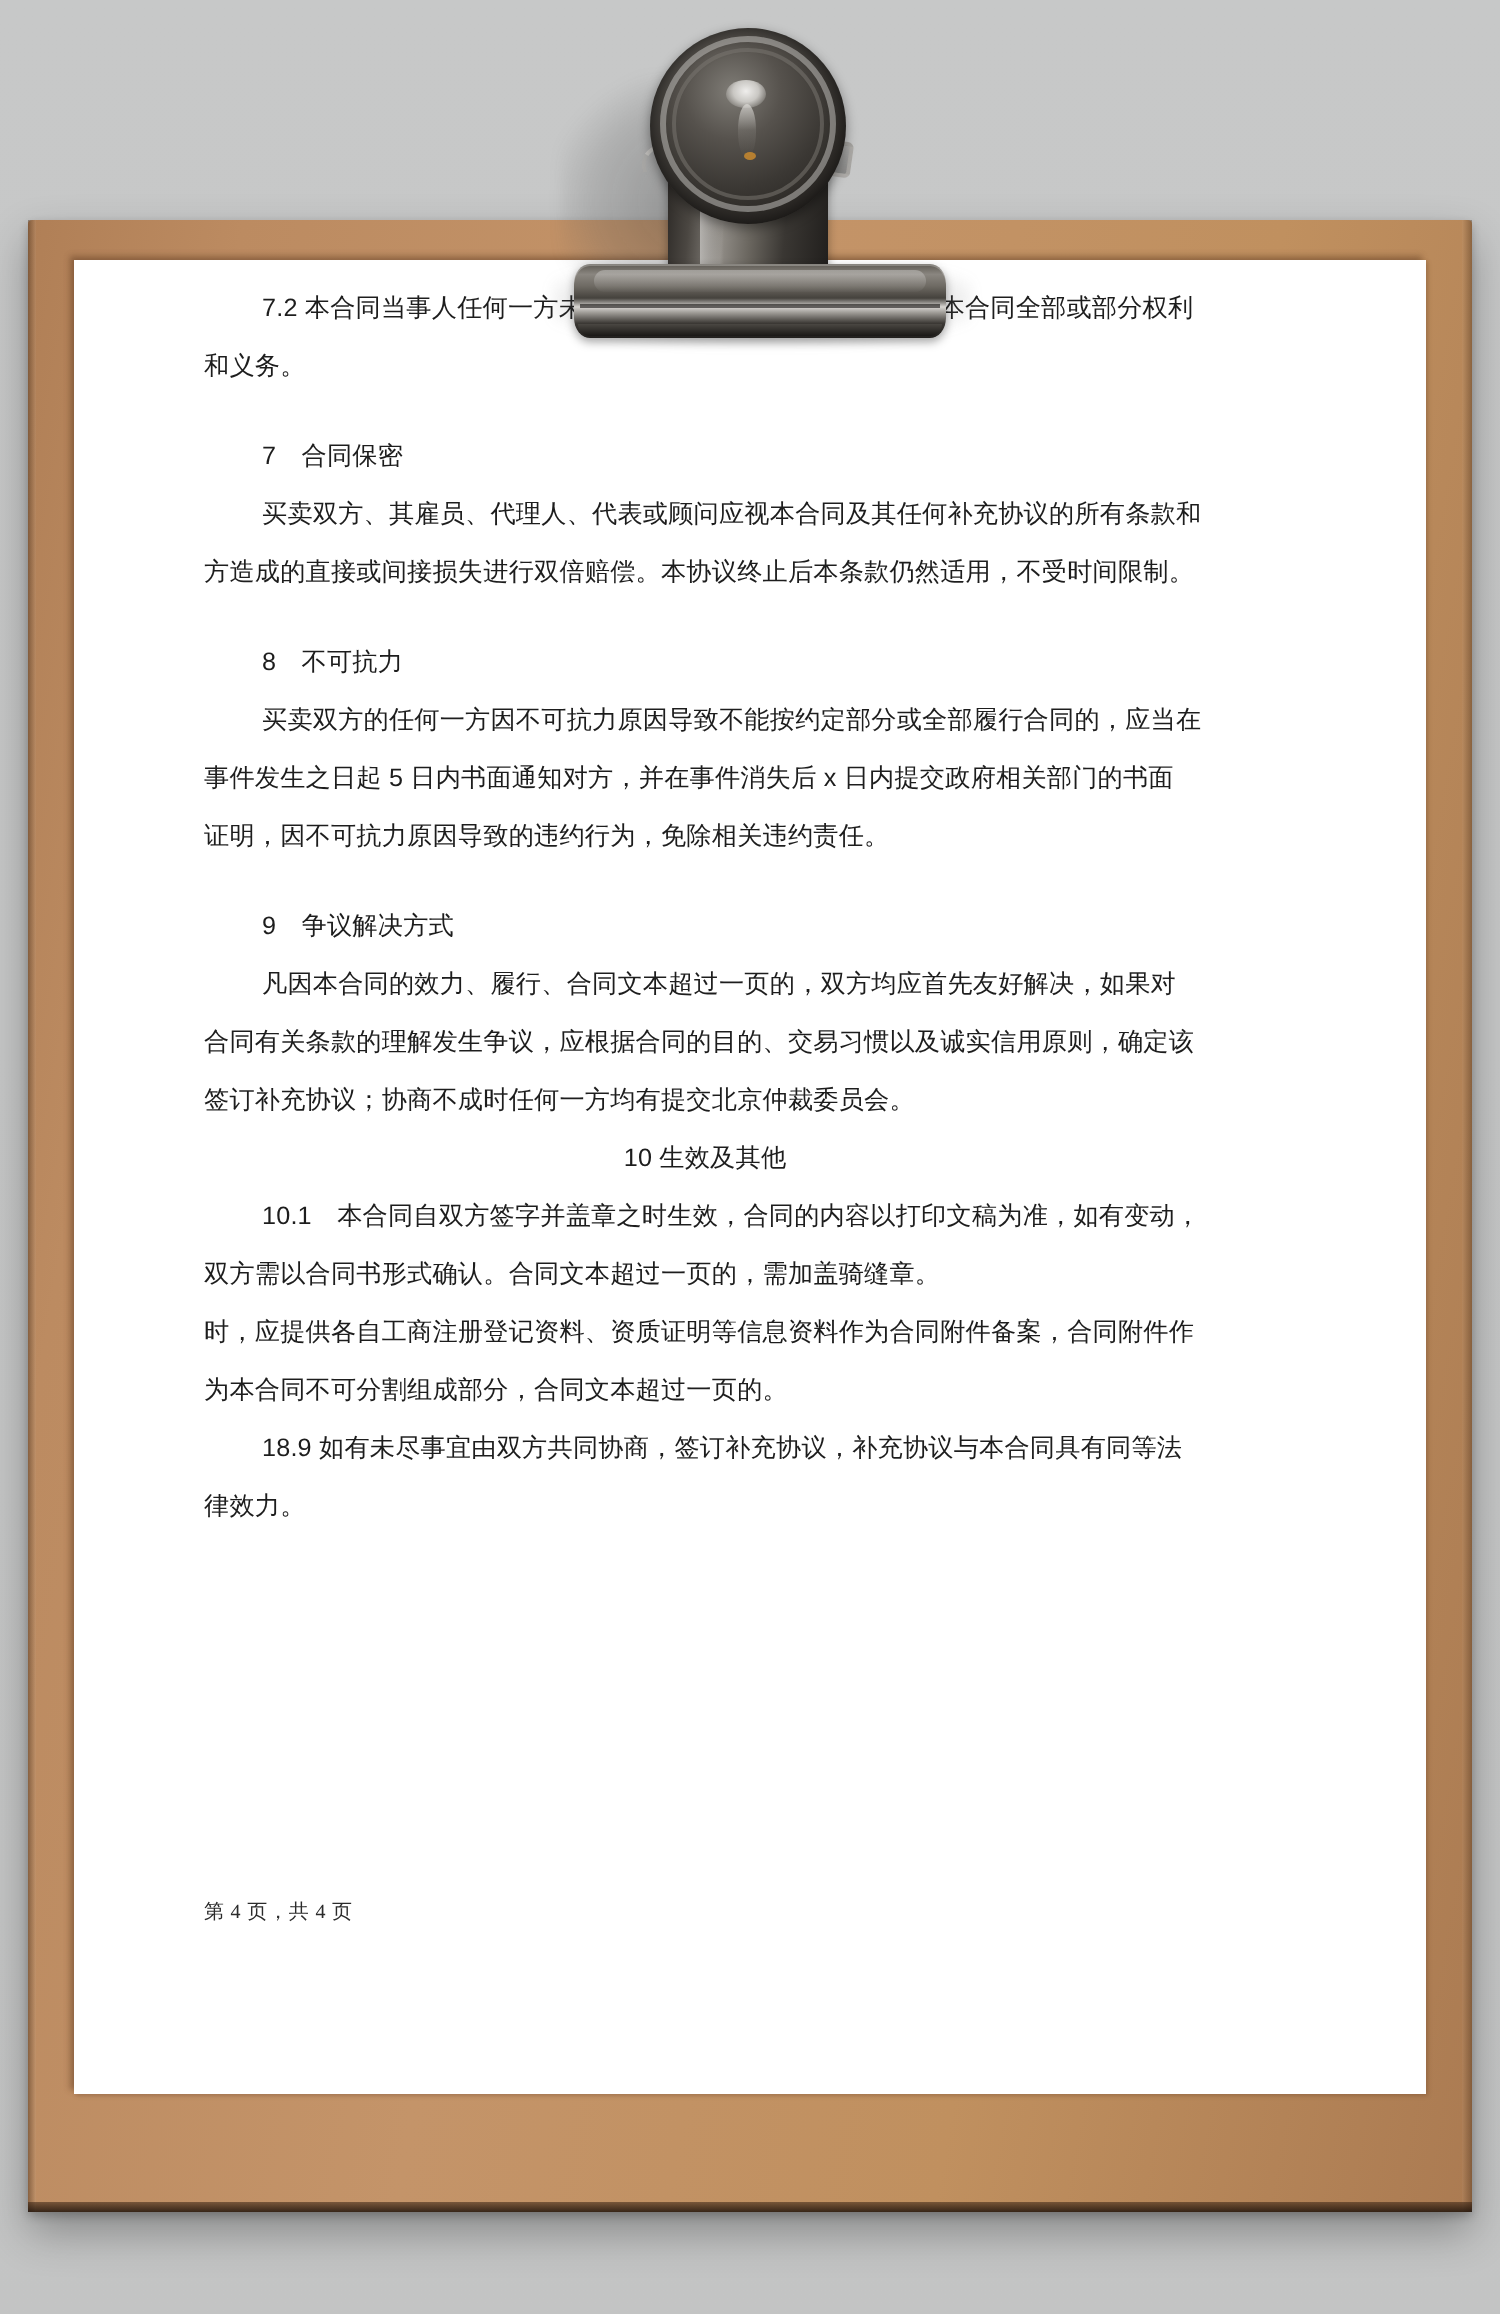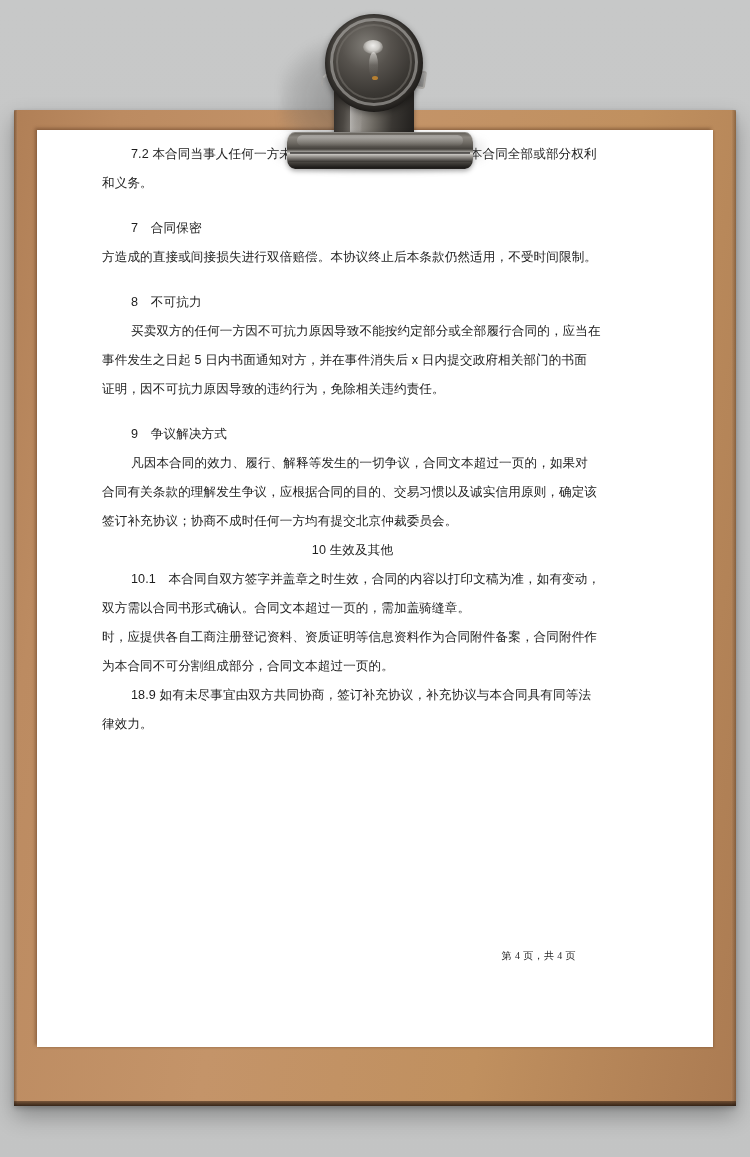--- a/index.html
+++ b/index.html
@@ -85,21 +85,21 @@
   .line.indent { padding-left: 29px; }
   .line.heading { padding-left: 29px; margin-top: 16px; }
   .line.heading2 { padding-left: 27px; text-align: center; }
 
   
   .footer {
     position: absolute;
     left: 102px;
     top: 949px;
     width: 474px;
-    text-align: right;
+    text-align: left;
     font-size: 10px;
     color: #2b2b2b;
     font-family: "Liberation Serif", "DejaVu Serif", serif;
     letter-spacing: 0.4px;
   }
 
   
   .clip {
     position: absolute;
     left: 270px;
@@ -275,27 +275,28 @@
     <div class="clipboard-left-edge"></div>
     <div class="clipboard-right-edge"></div>
   </div>
 
   <div class="paper"></div>
 
   <div class="doc">
     <div class="line indent">7.2 本合同当事人任何一方未经另一方书面同意，均不得转让本合同全部或部分权利</div>
     <div class="line">和义务。</div>
     <div class="line heading">7　合同保密</div>
+    <div class="line indent">买卖双方、其雇员、代理人、代表或顾问应视本合同及其任何补充协议的所有条款和</div>
     <div class="line">方造成的直接或间接损失进行双倍赔偿。本协议终止后本条款仍然适用，不受时间限制。</div>
     <div class="line heading">8　不可抗力</div>
     <div class="line indent">买卖双方的任何一方因不可抗力原因导致不能按约定部分或全部履行合同的，应当在</div>
     <div class="line">事件发生之日起 5 日内书面通知对方，并在事件消失后 x 日内提交政府相关部门的书面</div>
     <div class="line">证明，因不可抗力原因导致的违约行为，免除相关违约责任。</div>
     <div class="line heading">9　争议解决方式</div>
-    <div class="line indent">凡因本合同的效力、履行、解释等发生的一切争议，合同文本超过一页的，如果对</div>
+    <div class="line indent">凡因本合同的效力、履行、合同文本超过一页的，双方均应首先友好解决，如果对</div>
     <div class="line">合同有关条款的理解发生争议，应根据合同的目的、交易习惯以及诚实信用原则，确定该</div>
     <div class="line">签订补充协议；协商不成时任何一方均有提交北京仲裁委员会。</div>
     <div class="line heading2">10 生效及其他</div>
     <div class="line indent">10.1　本合同自双方签字并盖章之时生效，合同的内容以打印文稿为准，如有变动，</div>
     <div class="line">双方需以合同书形式确认。合同文本超过一页的，需加盖骑缝章。</div>
     <div class="line">时，应提供各自工商注册登记资料、资质证明等信息资料作为合同附件备案，合同附件作</div>
     <div class="line">为本合同不可分割组成部分，合同文本超过一页的。</div>
     <div class="line indent">18.9 如有未尽事宜由双方共同协商，签订补充协议，补充协议与本合同具有同等法</div>
     <div class="line">律效力。</div>
   </div>

